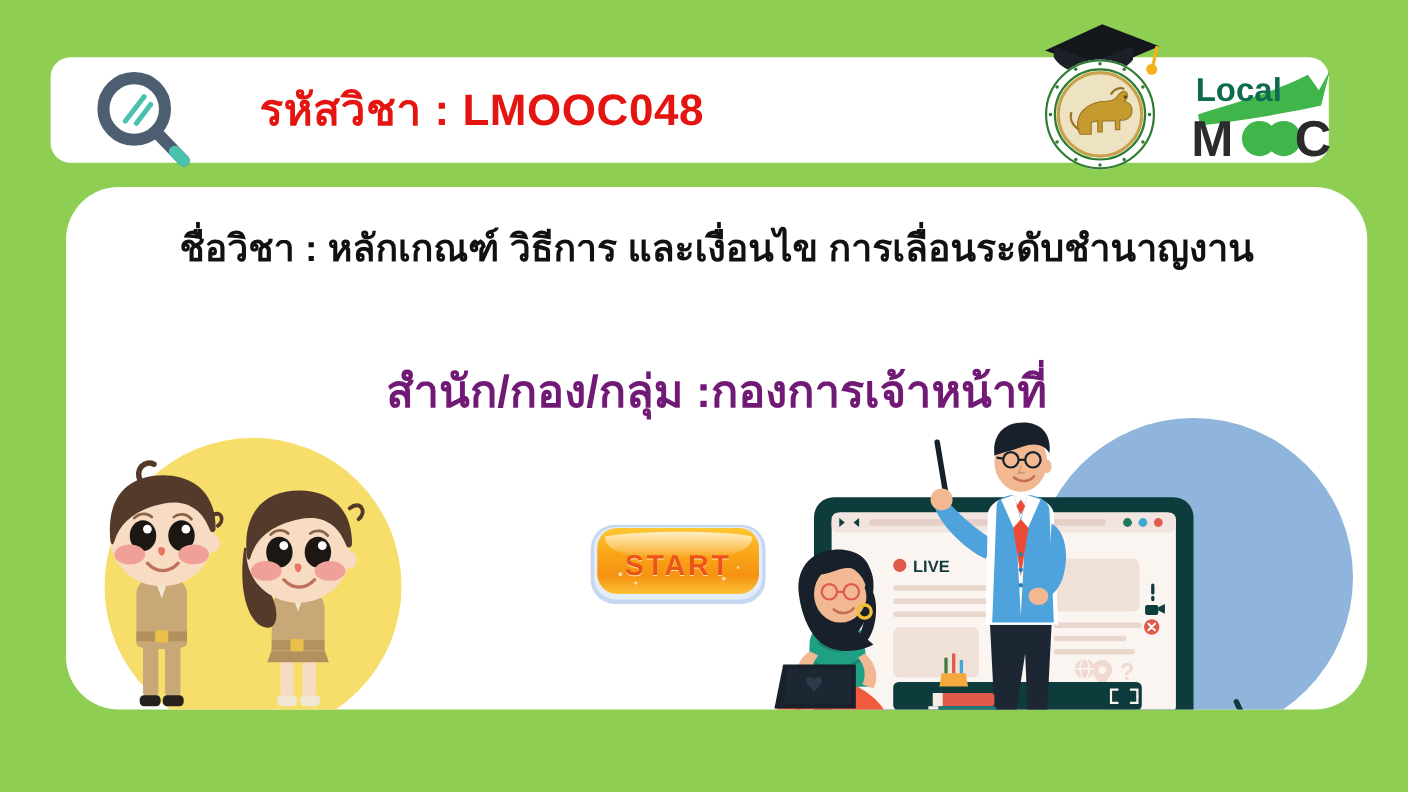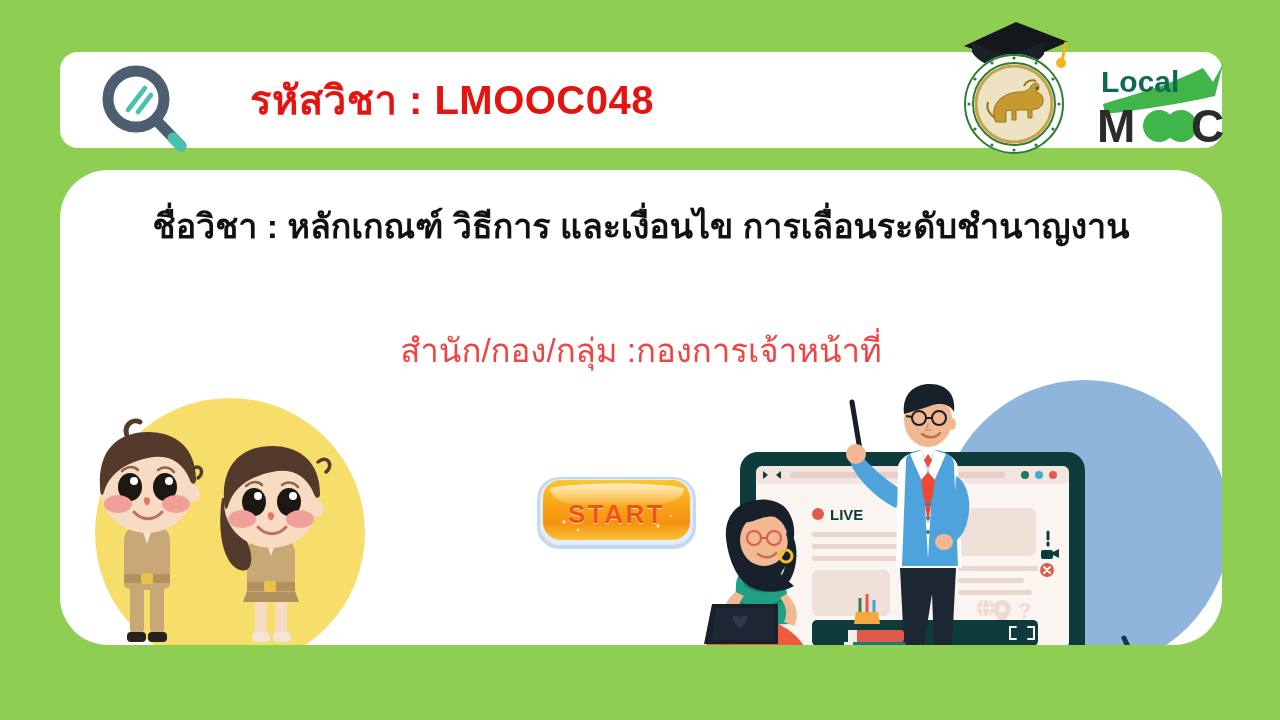--- a/index.html
+++ b/index.html
@@ -8,21 +8,21 @@
     width:1280px;height:720px;
     background:#8ECE53;
     font-family:"Liberation Sans","DejaVu Sans",sans-serif;
     overflow:hidden;
     position:relative;
   }
   .stage{position:absolute;inset:0;width:1280px;height:720px;}
 
   
   .header-card{
-    position:absolute;left:60px;top:52px;width:1162px;height:96px;
+    position:absolute;left:46px;top:52px;width:1162px;height:96px;
     background:#ffffff;border-radius:18px;
     display:flex;align-items:center;
   }
   .magnifier{
     position:absolute;left:33px;top:6px;width:104px;height:104px;
   }
   .course-code{
     position:absolute;left:190px;top:50%;transform:translateY(-50%);
     color:#E41410;font-size:40px;font-weight:bold;
     letter-spacing:.5px;white-space:nowrap;
@@ -33,33 +33,34 @@
   .brand{position:absolute;right:10px;top:-22px;width:250px;height:130px;}
   .brand-seal{position:absolute;left:0px;top:22px;width:104px;height:104px;}
   .brand-cap{position:absolute;left:-4px;top:-14px;width:116px;height:70px;}
   .brand-word{position:absolute;left:112px;top:22px;width:136px;height:96px;margin-left:21px;}
 
   
   .main-card{
     position:absolute;left:60px;top:170px;width:1162px;height:475px;
     background:#ffffff;border-radius:48px;
     overflow:hidden;
+    padding-left:21px;
   }
 
   .title-wrap{
     position:absolute;left:0;top:34px;width:100%;
     text-align:center;color:#111111;
     font-size:34px;font-weight:bold;line-height:1.32;
     font-family:"Liberation Sans","DejaVu Sans",sans-serif;
     padding:0 14px;box-sizing:border-box;
   }
   .subtitle-wrap{
     position:absolute;left:0;top:160px;width:100%;
-    text-align:center;color:#ef4444;
-    font-size:33px;font-weight:normal;line-height:1.3;
+    text-align:center;color:#701a75;
+    font-size:41px;font-weight:bold;line-height:1.3;
     font-family:"Liberation Sans","DejaVu Sans",sans-serif;
   }
 
   
   .illus-left{position:absolute;left:10px;top:218px;width:320px;height:262px;}
 
   
   .start-btn{
     position:absolute;left:474px;top:300px;width:165px;height:85px;
     border:0;background:transparent;padding:0;cursor:pointer;

